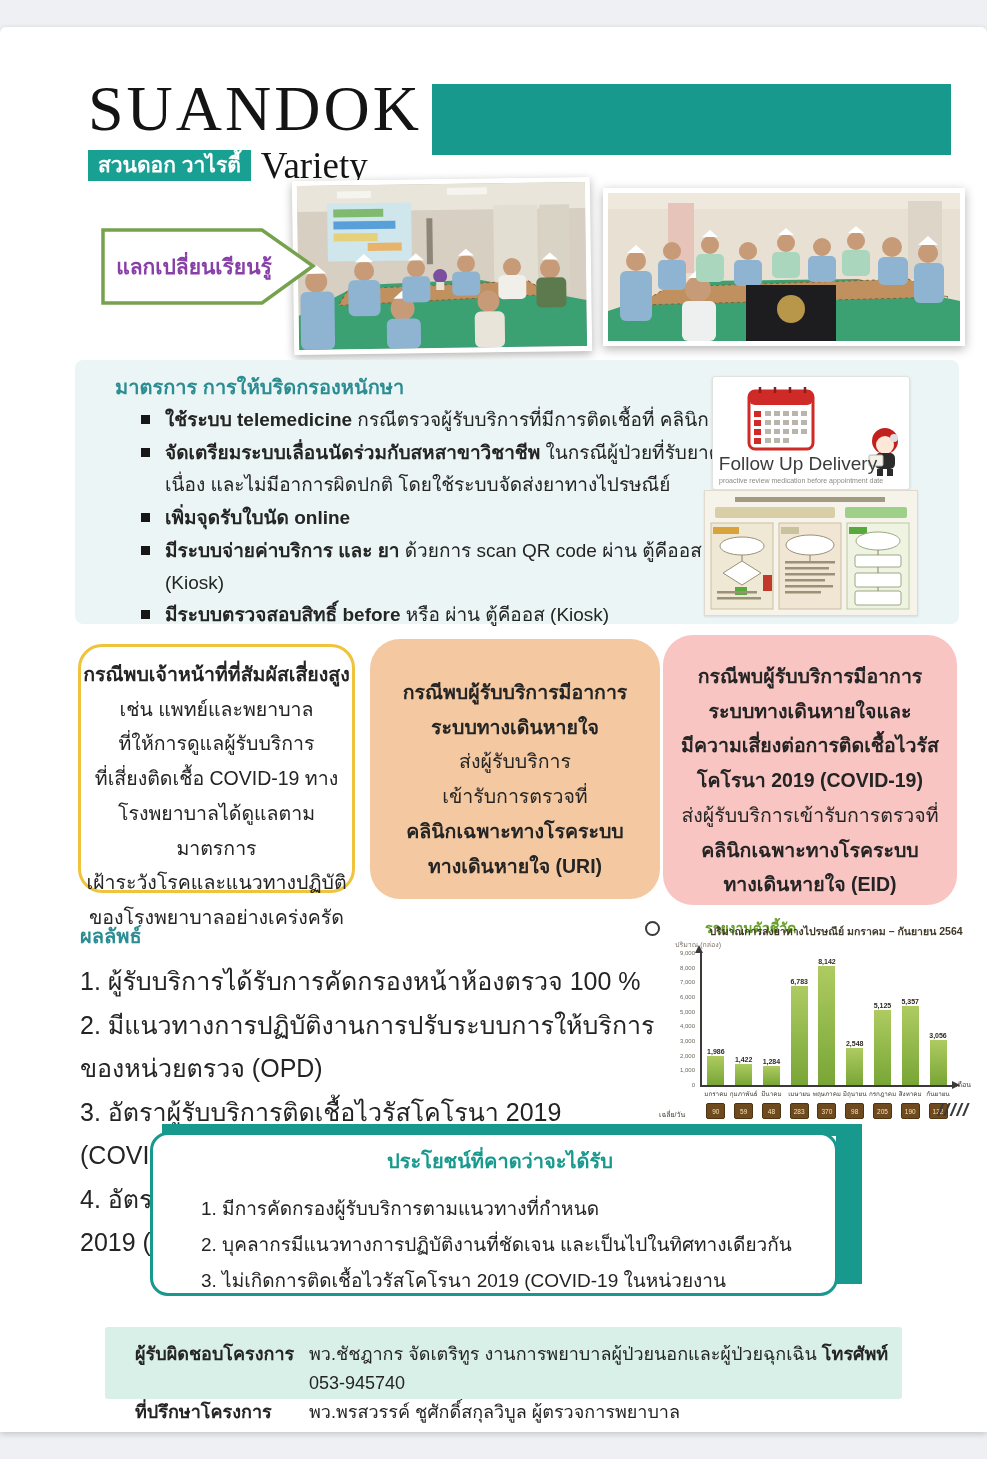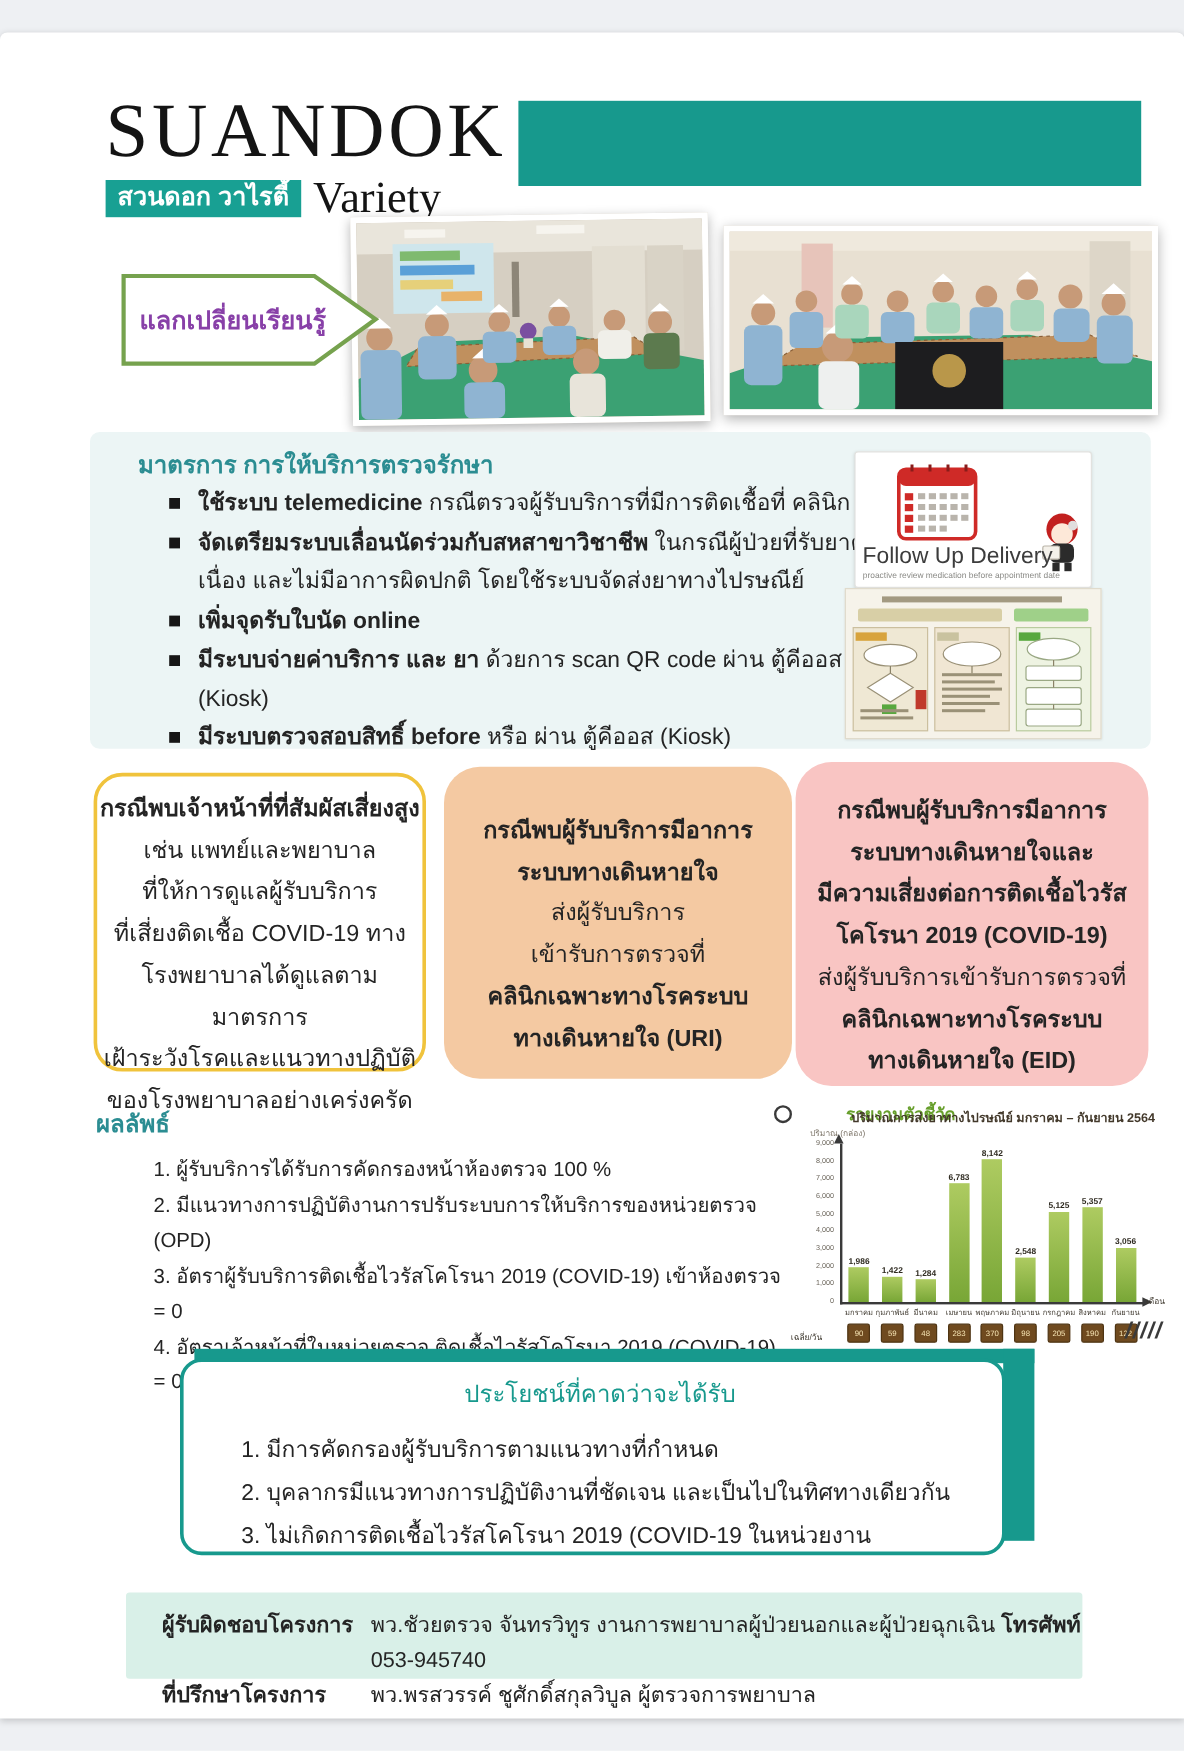--- a/index.html
+++ b/index.html
@@ -79,21 +79,21 @@
     border-radius:30px;padding-top:36px;
   }
   .case3{
     left:663px;top:608px;width:294px;height:246px;background:#f9c5c3;
     border-radius:30px;padding-top:24px;
   }
   .cline.bold{font-weight:bold;}
   
   .results{position:absolute;left:80px;top:893px;width:575px;}
   .r-title{color:#2b8d92;font-weight:bold;font-size:20px;margin-bottom:8px;}
-  .r-list{font-size:17px;line-height:1.74;margin-left:48px;}
+  .r-list{font-size:25px;line-height:1.74;}
   
   .chart{position:absolute;left:645px;top:886px;width:322px;height:210px;font-family:"Liberation Sans",sans-serif;}
   .c-report{position:absolute;left:0;top:4px;display:flex;align-items:center;font-size:14px;font-weight:bold;color:#679f2c;gap:40px;}
   .ring{display:inline-block;width:11px;height:11px;border:2.5px solid #3a3a3a;border-radius:50%;margin-right:5px;}
   .c-unit{position:absolute;left:30px;top:26px;font-size:7px;color:#7c7468;}
   .c-title{position:absolute;left:62px;top:10px;width:258px;text-align:center;font-size:10.5px;font-weight:bold;color:#42382a;}
   .c-axes{position:absolute;left:55px;top:40px;width:252px;height:132px;border-left:2px solid #3a3a3a;border-bottom:2px solid #3a3a3a;}
   .c-arrow-y{position:absolute;left:50px;top:32px;width:0;height:0;border-left:4px solid transparent;border-right:4px solid transparent;border-bottom:8px solid #3a3a3a;}
   .c-arrow-x{position:absolute;left:307px;top:168px;width:0;height:0;border-top:4px solid transparent;border-bottom:4px solid transparent;border-left:8px solid #3a3a3a;}
   .c-yticks{position:absolute;left:16px;top:37px;width:34px;height:138px;display:flex;flex-direction:column;justify-content:space-between;align-items:flex-end;font-size:6px;color:#6d675d;}
@@ -111,21 +111,21 @@
   .c-avg-label{position:absolute;left:14px;top:196px;font-size:7px;color:#3c362c;}
   .c-hatch{position:absolute;right:-2px;top:186px;font-size:19px;font-weight:bold;font-style:italic;color:#3a3a3a;letter-spacing:1px;}
   
   .benefits{position:absolute;left:150px;top:1097px;width:712px;height:176px;}
   .b-top{position:absolute;left:12px;top:0;width:700px;height:12px;background:#17998d;}
   .b-right{position:absolute;right:0;top:0;width:26px;height:160px;background:#17998d;}
   .b-box{
     position:absolute;left:0;top:8px;width:682px;height:158px;background:#fff;
     border:3.5px solid #17998d;border-radius:18px;
   }
-  .b-title{margin-top:10px;text-align:center;color:#17998d;font-weight:normal;font-size:20px;margin-left:12px;}
+  .b-title{margin-top:10px;text-align:center;color:#17998d;font-weight:bold;font-size:20px;margin-left:12px;}
   .b-list{margin:14px 0 0 48px;font-size:19px;line-height:1.9;}
   
   .footer{
     position:absolute;left:105px;top:1300px;width:797px;height:72px;
     background:#d9f0e8;border-radius:3px;padding:13px 0 0 30px;box-sizing:border-box;
     font-size:18px;line-height:1.62;
   }
   .f-row{display:flex;}
   .f-label{width:174px;font-weight:bold;flex:0 0 auto;}
   .f-bold{font-weight:bold;}
@@ -242,21 +242,21 @@
   </div>
 
   <div class="tag">
     <svg viewBox="0 0 216 79">
       <polygon points="3,3 162,3 213,39 162,76 3,76" fill="#ffffff" stroke="#76a24e" stroke-width="3.5"></polygon>
     </svg>
     <span class="tag-label">แลกเปลี่ยนเรียนรู้</span>
   </div>
 
   <div class="measures">
-    <div class="m-title">มาตรการ การให้บริการตรวจรักษา</div>
+    <div class="m-title">มาตรการ การให้บริดกรองหนักษา</div>
     <ul class="m-list">
       <li><span class="b">ใช้ระบบ telemedicine</span><span> กรณีตรวจผู้รับบริการที่มีการติดเชื้อที่ คลินิก EID</span></li>
       <li><span class="b">จัดเตรียมระบบเลื่อนนัดร่วมกับสหสาขาวิชาชีพ</span><span> ในกรณีผู้ป่วยที่รับยาต่อเนื่อง และไม่มีอาการผิดปกติ โดยใช้ระบบจัดส่งยาทางไปรษณีย์</span></li>
       <li><span class="b">เพิ่มจุดรับใบนัด online</span><span></span></li>
       <li><span class="b">มีระบบจ่ายค่าบริการ และ ยา</span><span> ด้วยการ scan QR code ผ่าน ตู้คีออส (Kiosk)</span></li>
       <li><span class="b">มีระบบตรวจสอบสิทธิ์ before</span><span> หรือ ผ่าน ตู้คีออส (Kiosk)</span></li>
     </ul>
 
     <div class="fu-card">
       <svg class="fu-cal" width="72" height="70" viewBox="0 0 72 70">
@@ -496,21 +496,21 @@
         <div>1. มีการคัดกรองผู้รับบริการตามแนวทางที่กำหนด</div>
         <div>2. บุคลากรมีแนวทางการปฏิบัติงานที่ชัดเจน และเป็นไปในทิศทางเดียวกัน</div>
         <div>3. ไม่เกิดการติดเชื้อไวรัสโคโรนา 2019 (COVID-19 ในหน่วยงาน</div>
       </div>
     </div>
   </div>
 
   <div class="footer">
     <div class="f-row">
       <div class="f-label">ผู้รับผิดชอบโครงการ</div>
-      <div><span>พว.ชัวยตรวจ จันทรวิทูร งานการพยาบาลผู้ป่วยนอกและผู้ป่วยฉุกเฉิน </span><span class="f-bold">โทรศัพท์</span><span> 053-945740</span></div>
+      <div><span>พว.ชัชฎากร จัดเตริทูร งานการพยาบาลผู้ป่วยนอกและผู้ป่วยฉุกเฉิน </span><span class="f-bold">โทรศัพท์</span><span> 053-945740</span></div>
     </div>
     <div class="f-row">
       <div class="f-label">ที่ปรึกษาโครงการ</div>
       <div>พว.พรสวรรค์ ชูศักดิ์สกุลวิบูล  ผู้ตรวจการพยาบาล</div>
     </div>
   </div>
 
 </div>
 
 </body></html>

